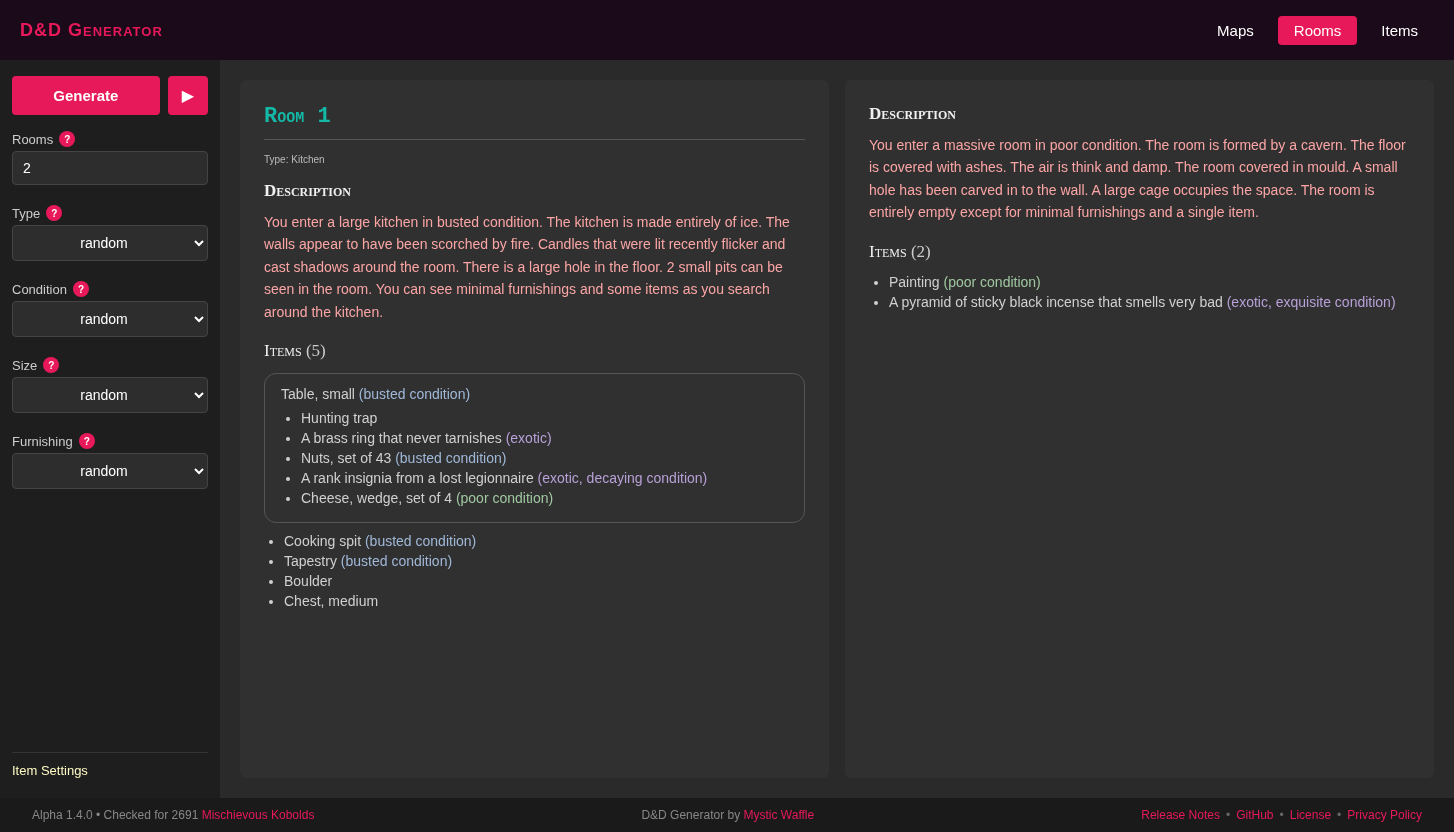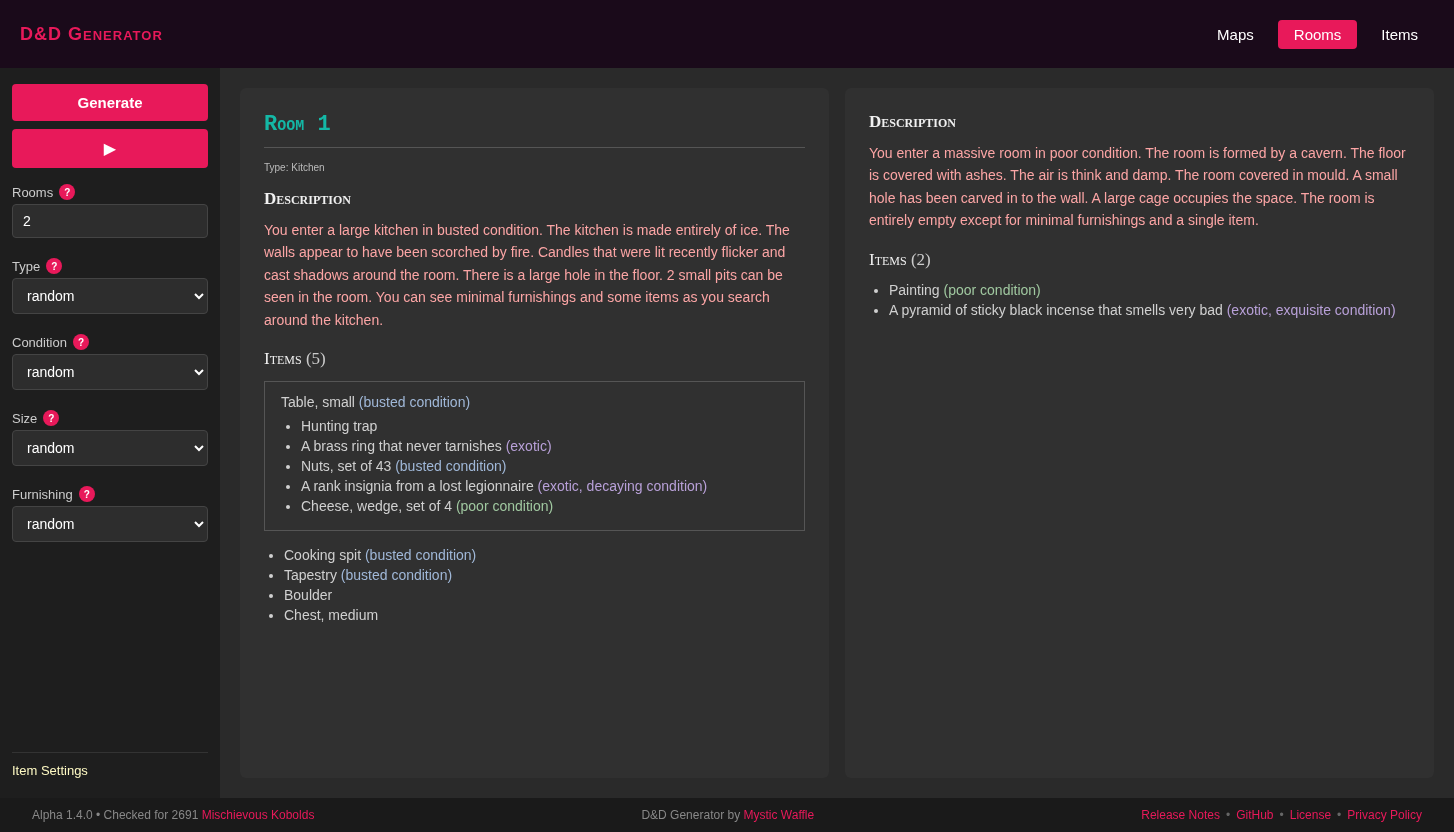--- a/index.html
+++ b/index.html
@@ -11,21 +11,21 @@
       display: flex;
       flex-direction: column;
     }
 
     
     .top-nav {
       background: #1a0a1a;
       display: flex;
       align-items: center;
       padding: 1px 20px;
-      height: 68px;
+      height: 60px;
       flex-shrink: 0;
     }
     .logo {
       color: #fff;
       font-size: 18px;
       font-weight: bold;
       letter-spacing: 1px;
       font-family: sans-serif;
     }
     .logo span { color: #e8195a; }
@@ -90,21 +90,20 @@
       color: #fff;
       padding: 10px 14px;
       border-radius: 4px;
       cursor: pointer;
       font-size: 16px;
     }
     .btn-row {
       display: flex;
       gap: 8px;
       margin-bottom: 8px;
-      flex-direction: column;
     }
     .field-label {
       font-family: sans-serif;
       font-size: 13px;
       color: #ccc;
       margin-bottom: 4px;
       display: flex;
       align-items: center;
       gap: 6px;
     }
@@ -139,20 +138,21 @@
       width: 100%;
       background: #2d2d2d;
       border: 1px solid #444;
       color: #fff;
       padding: 8px 10px;
       border-radius: 4px;
       font-size: 14px;
       font-family: sans-serif;
       appearance: auto;
       cursor: pointer;
+      text-align: center;
     }
     .item-settings-title {
       color: #fef9c3;
       font-size: 13px;
       text-align: left;
       padding: 10px 0 4px;
       font-family: sans-serif;
       border-top: 1px solid #333;
       margin-top: auto;
     }
@@ -208,23 +208,23 @@
       color: #f0f0f0;
       margin-bottom: 12px;
       font-family: 'Georgia', serif;
     }
     .items-count {
       font-variant: normal;
       color: #ccc;
     }
     .items-box {
       border: 1px solid #555;
-      border-radius: 0;
+      border-radius: 12px;
       padding: 12px 16px;
-      margin-bottom: 16px;
+      margin-bottom: 10px;
     }
     .items-box-title {
       font-size: 14px;
       color: #d0d0d0;
       margin-bottom: 8px;
       font-family: sans-serif;
     }
     .item-condition-exotic { color: #b8a0d8; }
     .item-condition-busted { color: #a0b8d8; }
     .item-condition-poor { color: #a0c8a0; }

